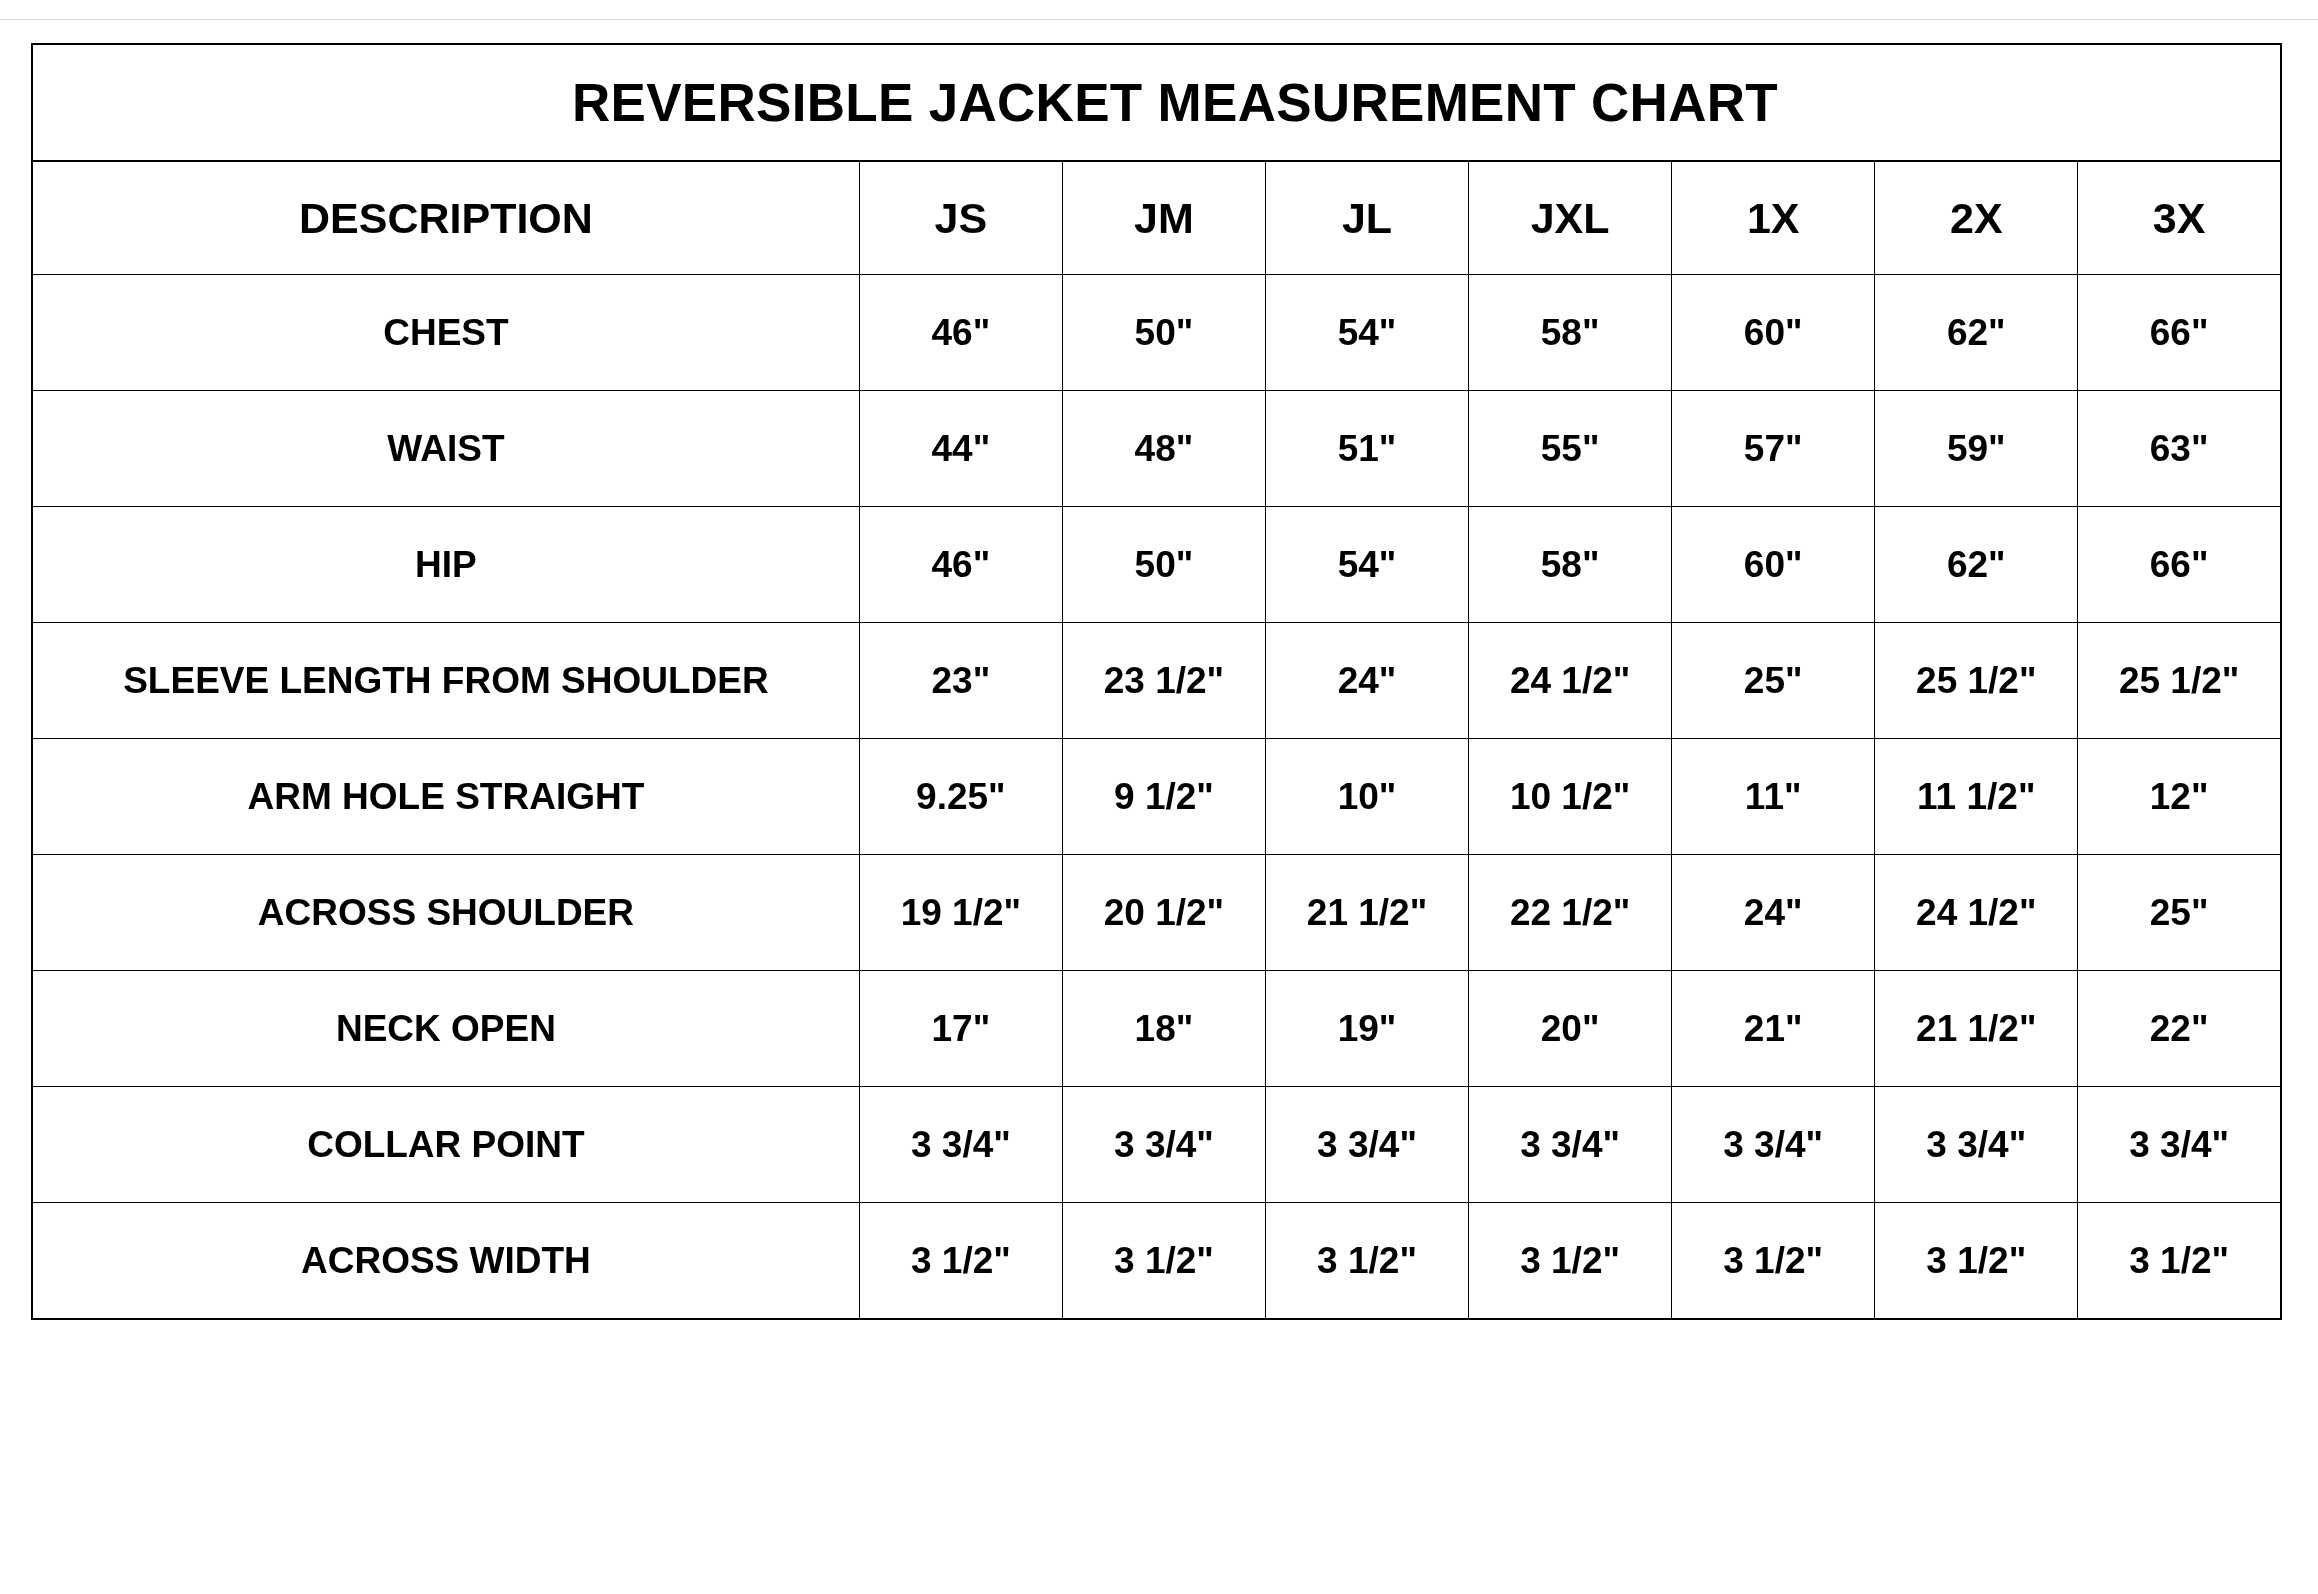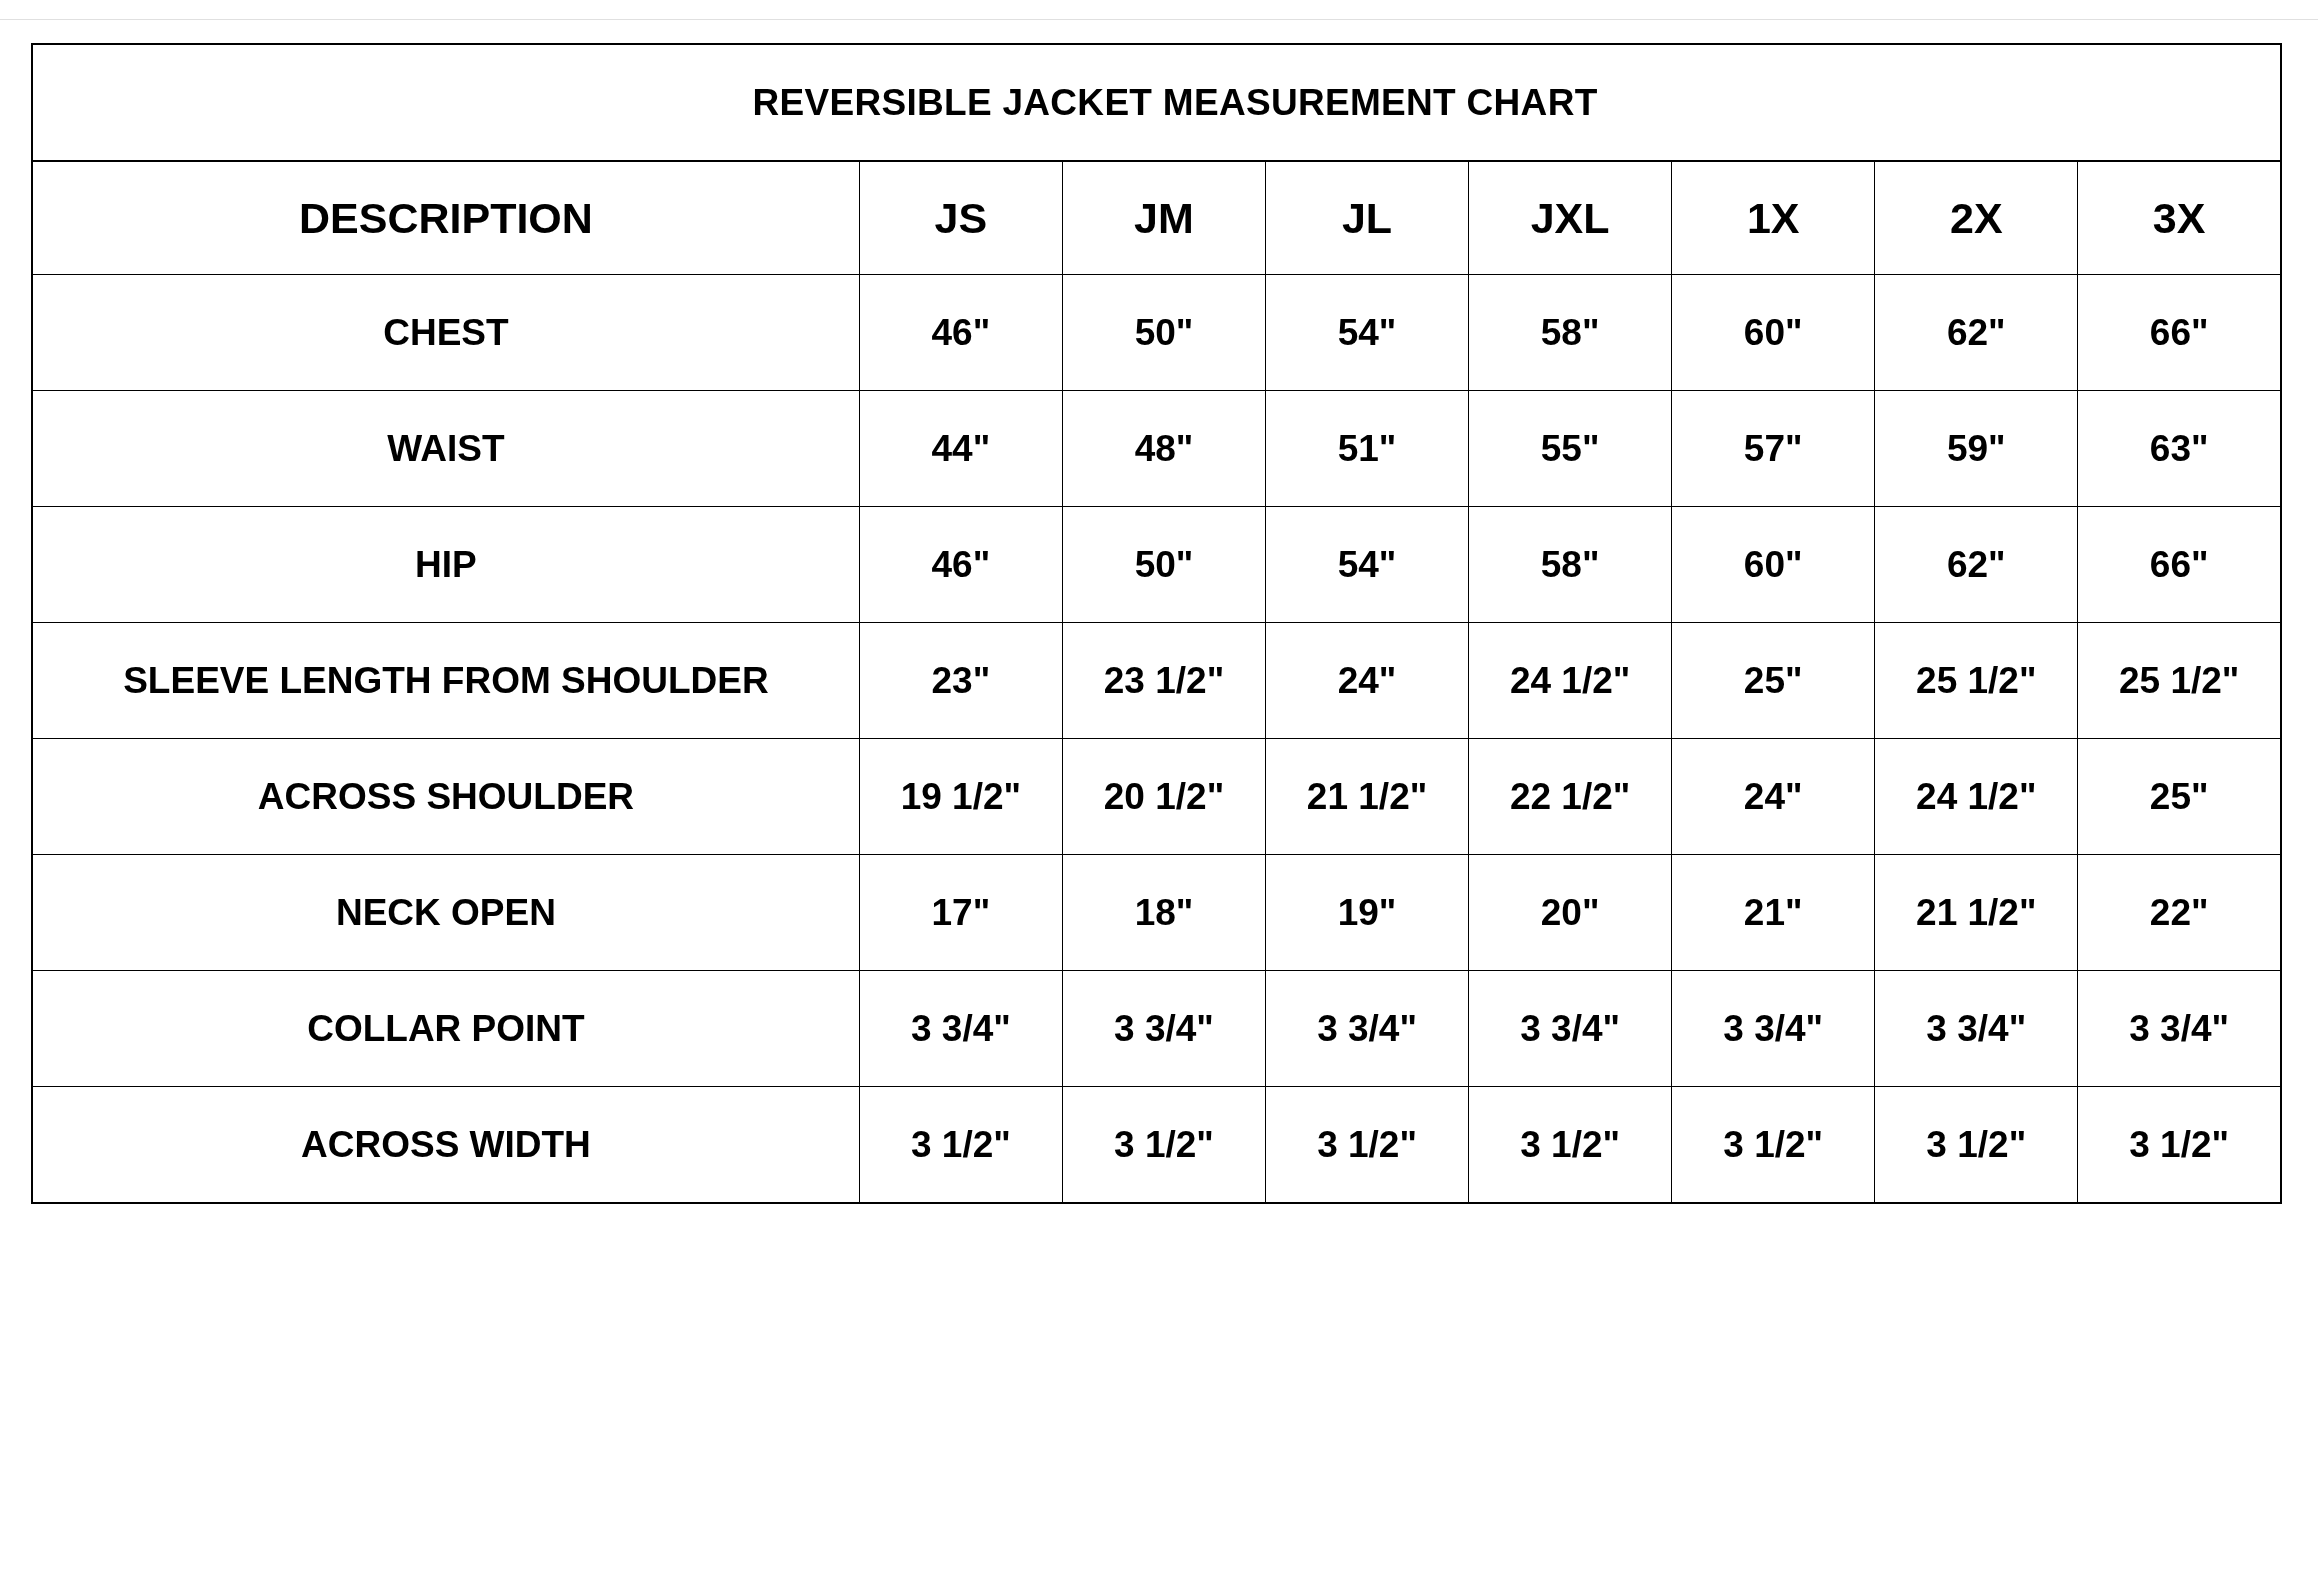--- a/index.html
+++ b/index.html
@@ -37,21 +37,21 @@
     border: 1.7px solid #000000;
     text-align: center;
     vertical-align: middle;
     padding: 0;
     background: #ffffff;
     overflow: hidden;
     white-space: nowrap;
   }
   tr.title-row th.title-cell {
     height: 115px;
-    font-size: 37px;
+    font-size: 53px;
     letter-spacing: 0.3px;
     border-bottom: 2.9px solid #000000;
     padding-left: 37px;
   }
   tr.header-row th {
     height: 112px;
     font-size: 43px;
     margin-top: 10px;
   }
   tbody td {
@@ -126,20 +126,30 @@
           <td>SLEEVE LENGTH FROM SHOULDER</td>
           <td>23"</td>
           <td>23 1/2"</td>
           <td>24"</td>
           <td>24 1/2"</td>
           <td>25"</td>
           <td>25 1/2"</td>
           <td>25 1/2"</td>
         </tr>
         <tr>
+          <td>ARM HOLE STRAIGHT</td>
+          <td>9.25"</td>
+          <td>9 1/2"</td>
+          <td>10"</td>
+          <td>10 1/2"</td>
+          <td>11"</td>
+          <td>11 1/2"</td>
+          <td>12"</td>
+        </tr>
+        <tr>
           <td>ACROSS SHOULDER</td>
           <td>19 1/2"</td>
           <td>20 1/2"</td>
           <td>21 1/2"</td>
           <td>22 1/2"</td>
           <td>24"</td>
           <td>24 1/2"</td>
           <td>25"</td>
         </tr>
         <tr>

